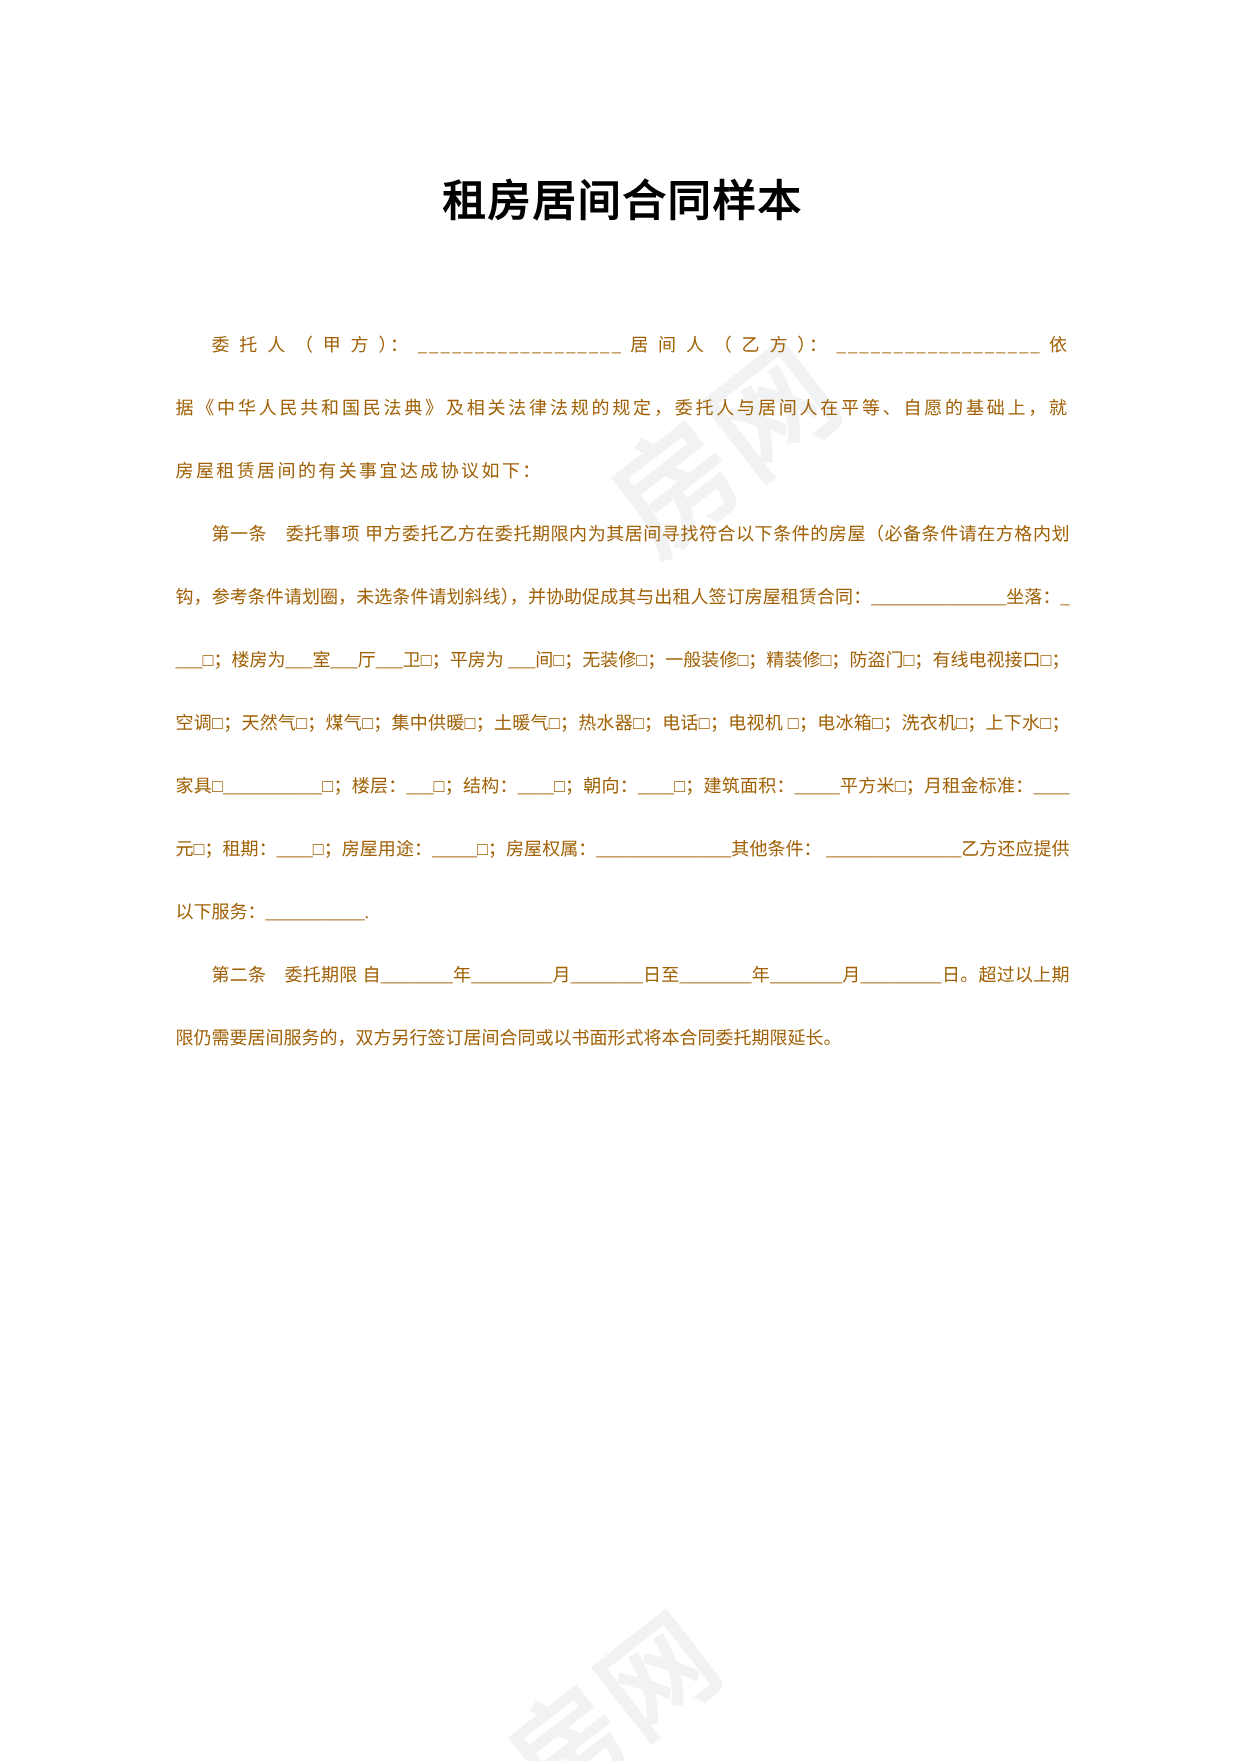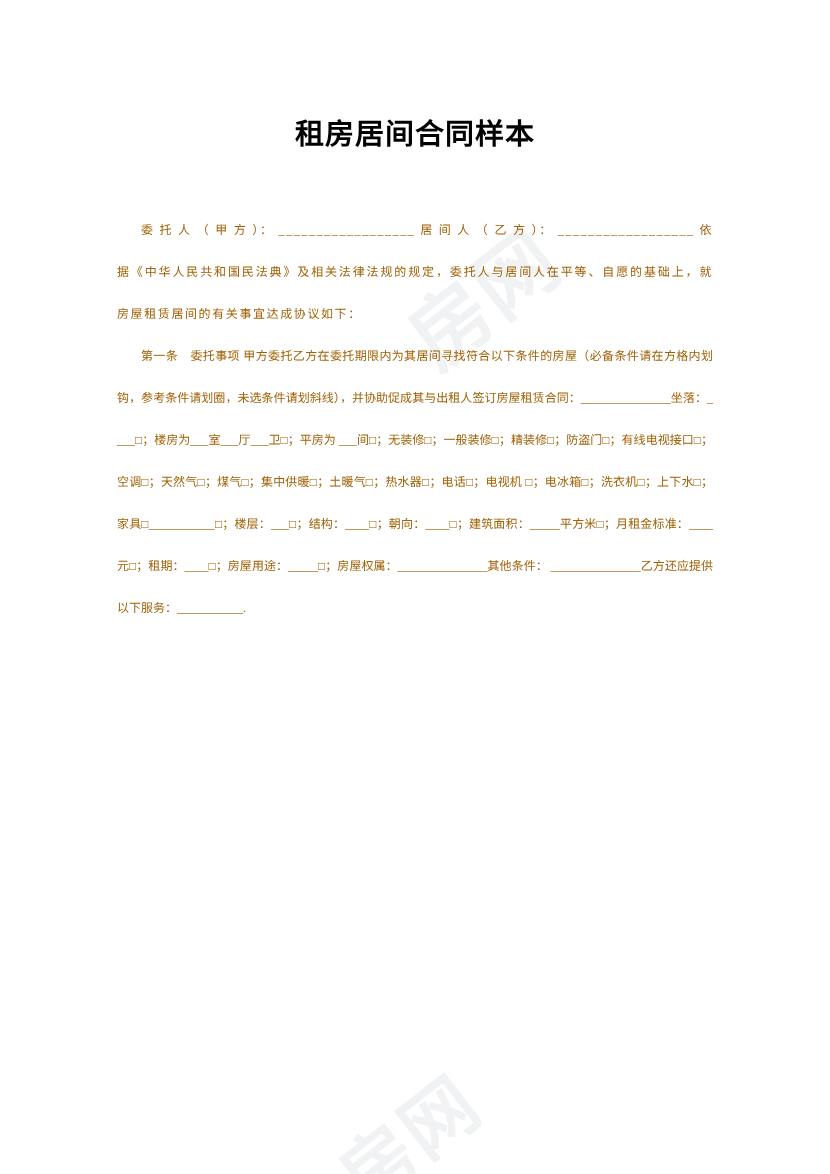--- a/index.html
+++ b/index.html
@@ -114,17 +114,18 @@
   <div id="content">
 
     <h1 id="doc-title">租房居间合同样本</h1>
 
     <div id="body-text">
 
       <p class="para indent spaced-letters">委 托 人 （ 甲 方 ）： __________________ 居 间 人 （ 乙 方 ）： __________________ 依据《中华人民共和国民法典》及相关法律法规的规定，委托人与居间人在平等、自愿的基础上，就房屋租赁居间的有关事宜达成协议如下：</p>
 
       <p class="para indent">第一条　委托事项 甲方委托乙方在委托期限内为其居间寻找符合以下条件的房屋（必备条件请在方格内划钩，参考条件请划圈，未选条件请划斜线），并协助促成其与出租人签订房屋租赁合同：_______________坐落：____□；楼房为___室___厅___卫□；平房为 ___间□；无装修□；一般装修□；精装修□；防盗门□；有线电视接口□；空调□；天然气□；煤气□；集中供暖□；土暖气□；热水器□；电话□；电视机 □；电冰箱□；洗衣机□；上下水□；家具□___________□；楼层：___□；结构：____□；朝向：____□；建筑面积：_____平方米□；月租金标准：____元□；租期：____□；房屋用途：_____□；房屋权属：_______________其他条件： _______________乙方还应提供以下服务：___________.</p>
 
+      <p class="para indent">第二条　委托期限 自________年_________月________日至________年________月_________日。超过以上期限仍需要居间服务的，双方另行签订居间合同或以书面形式将本合同委托期限延长。</p>
 
 
     </div>
   </div>
 </div>
 
 </body></html>

